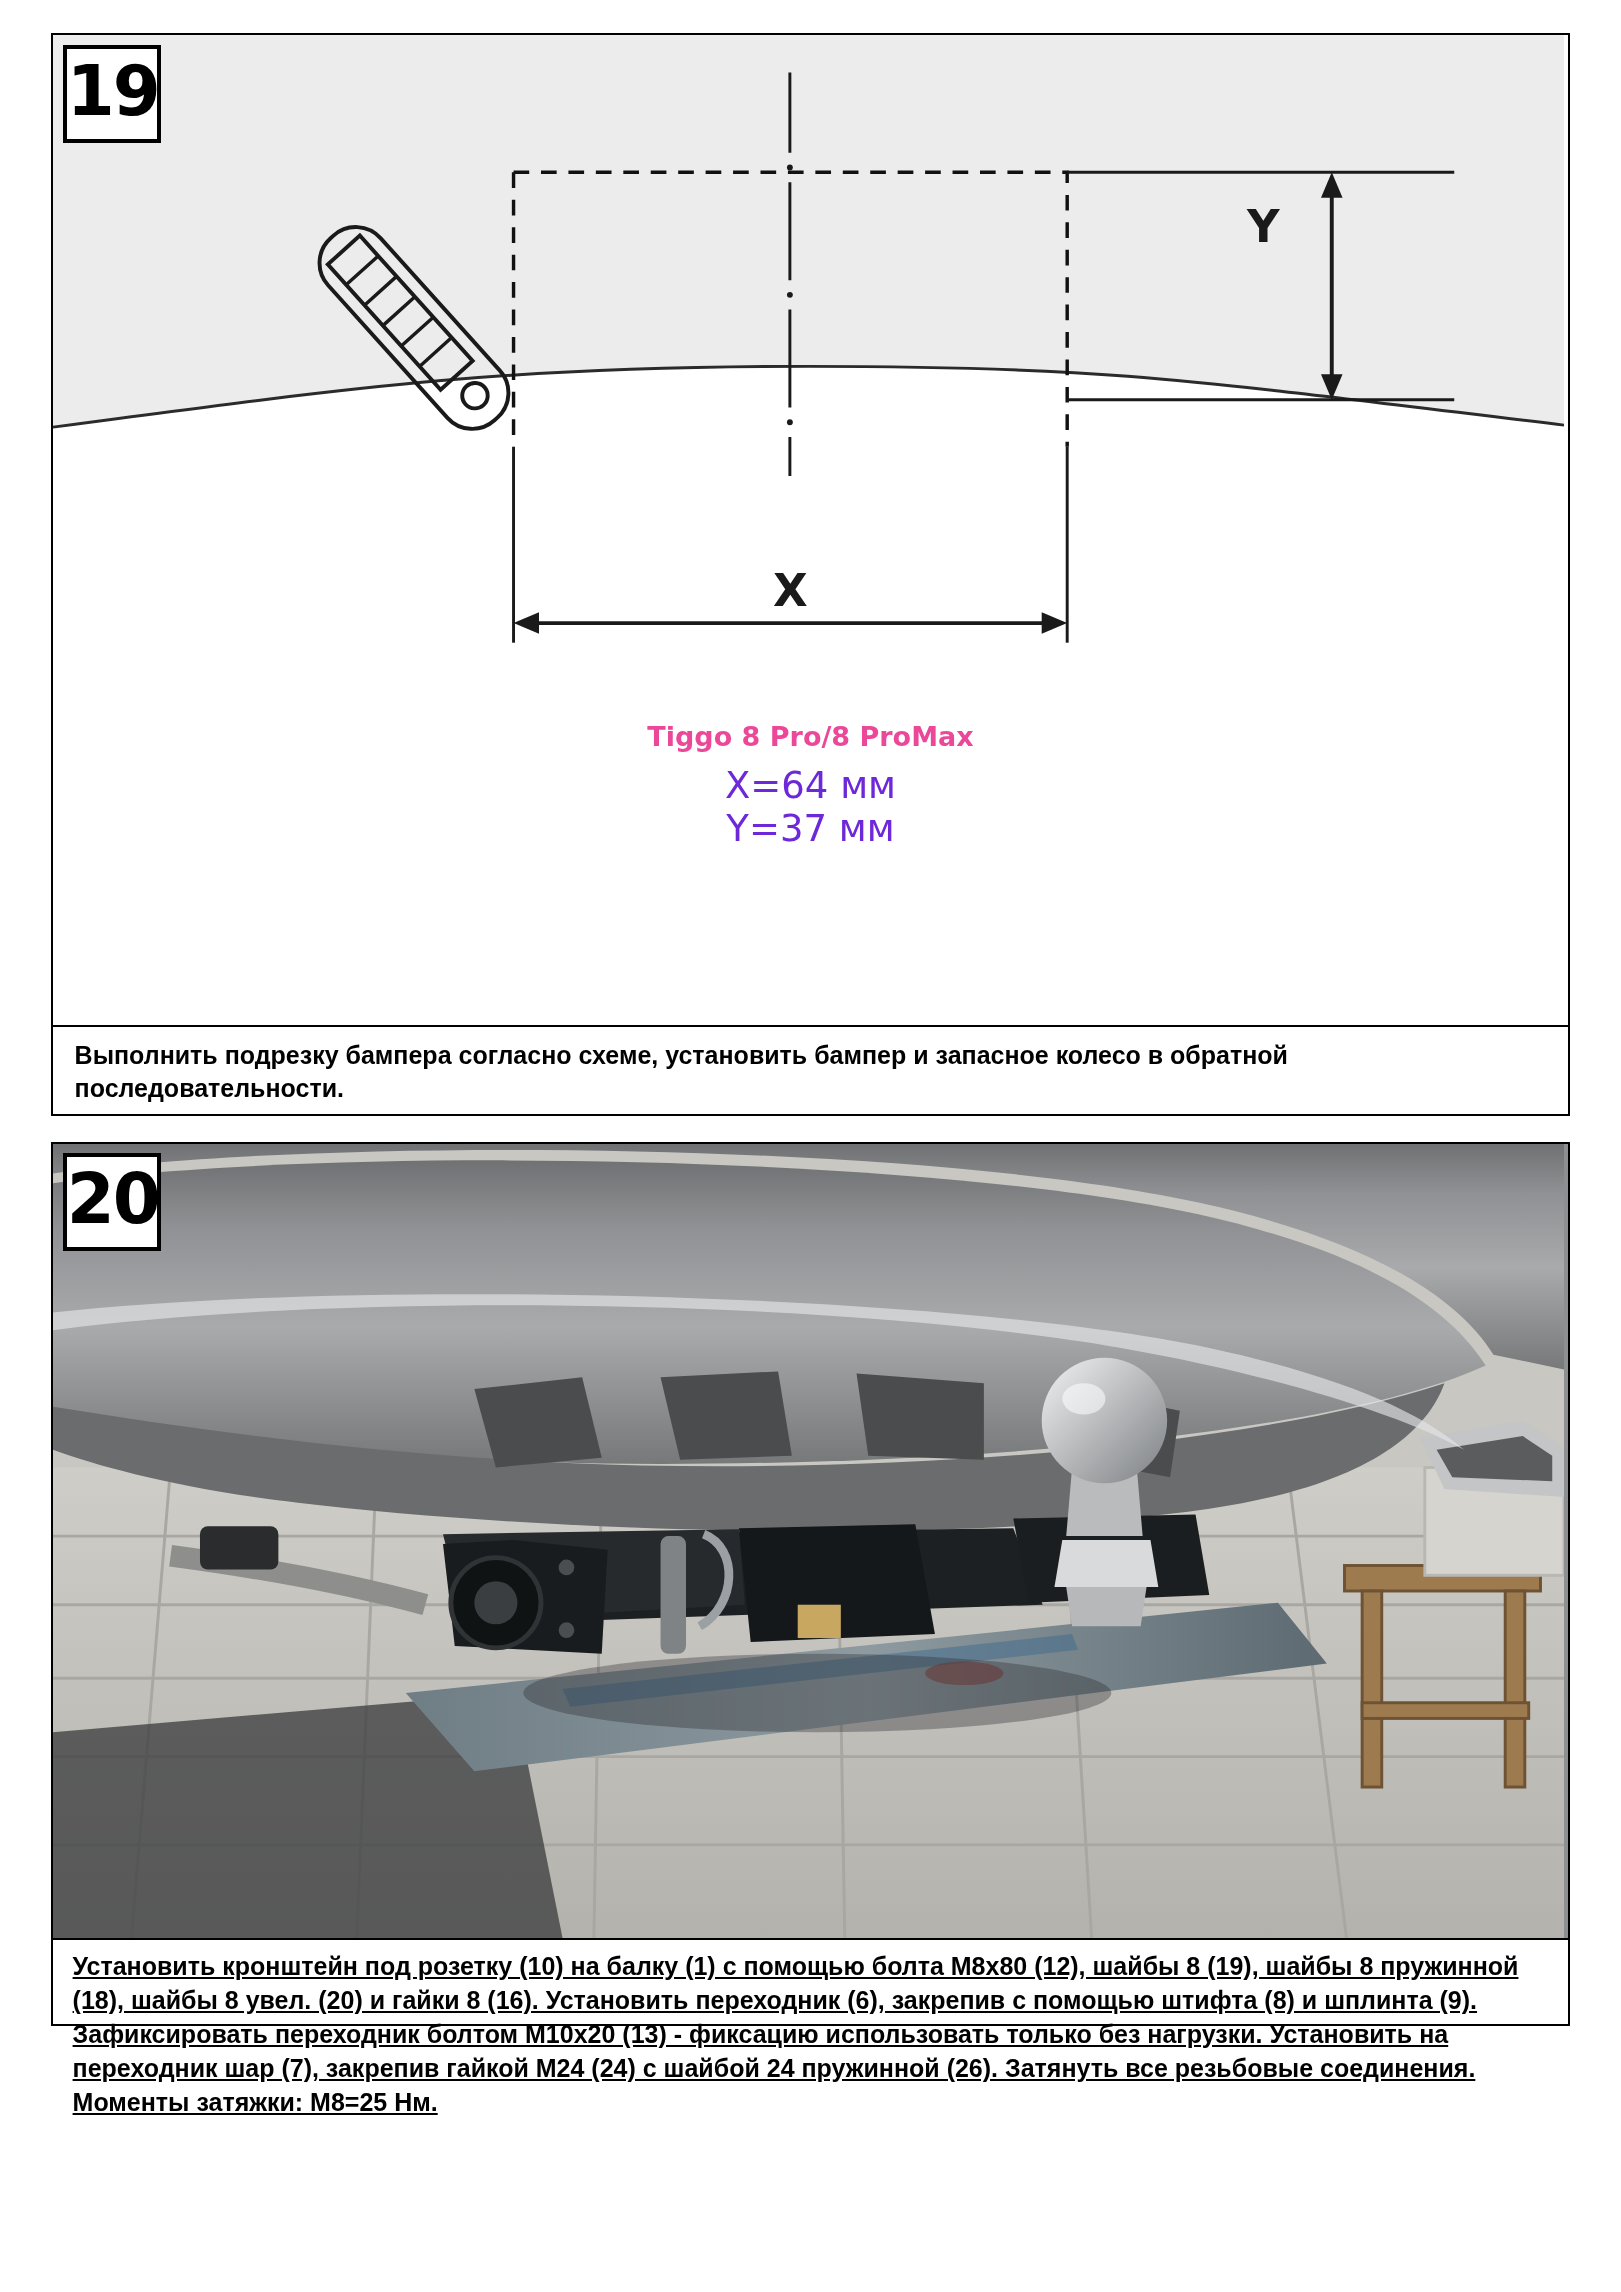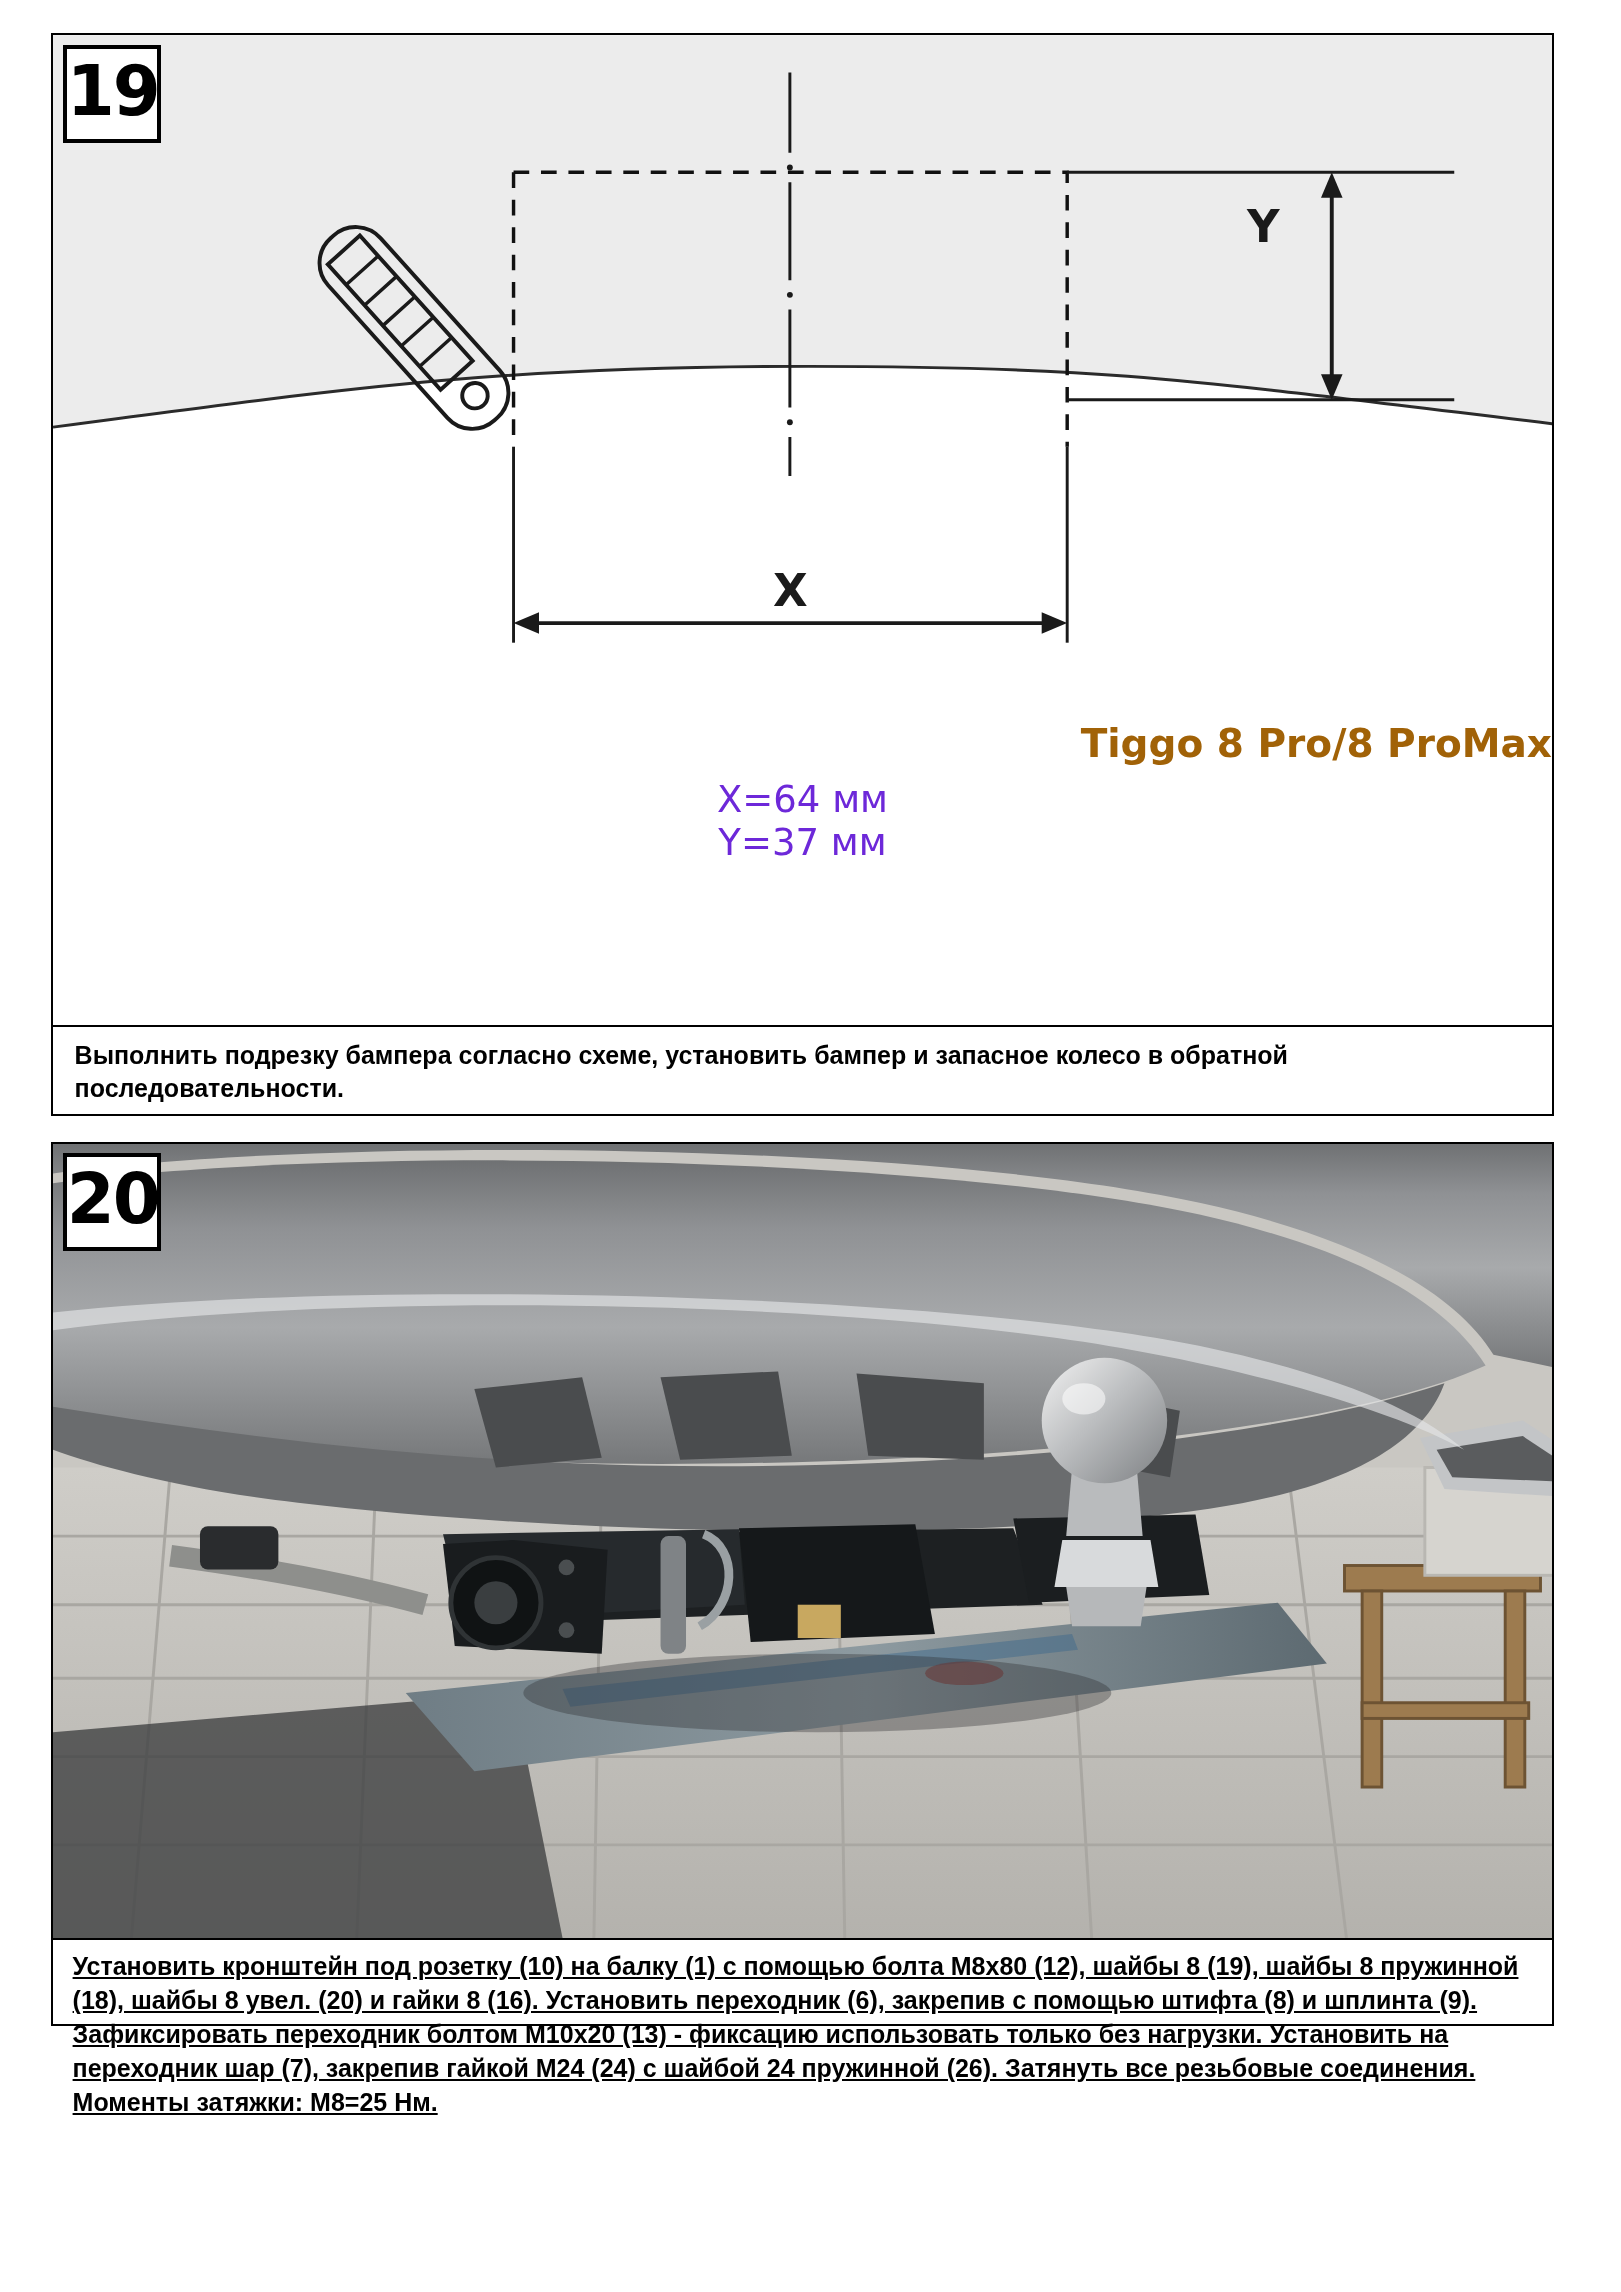--- a/index.html
+++ b/index.html
@@ -11,21 +11,21 @@
     width: 1621px;
     height: 2293px;
     font-family: "Liberation Sans", sans-serif;
     position: relative;
     overflow: hidden;
   }
 
   .page {
     position: absolute;
     inset: 0;
-    padding: 33px 67px 0 51px;
+    padding: 33px 51px 0 51px;
     box-sizing: border-box;
   }
 
   
   .panel {
     border: 2.9px solid #000;
     box-sizing: border-box;
     position: relative;
     background: #fff;
   }
@@ -78,26 +78,25 @@
   }
 
   .model-block {
     position: absolute;
     left: 0;
     right: 0;
     top: 686px;
     text-align: center;
   }
   .model-name {
-    font-size: 39px;
+    font-size: 27px;
     font-weight: bold;
-    color: #a16207;
+    color: #ec4899;
     font-family: "DejaVu Sans", sans-serif;
     margin-bottom: 11.8px;
-    text-align: right;
   }
   .model-dim {
     font-size: 37px;
     color: #6d28d9;
     font-family: "DejaVu Sans", sans-serif;
     line-height: 1.18;
   }
 
   
   #panel20 {

